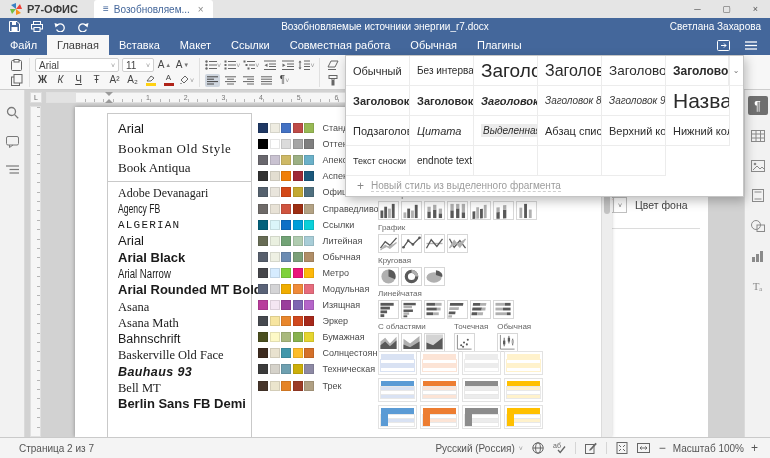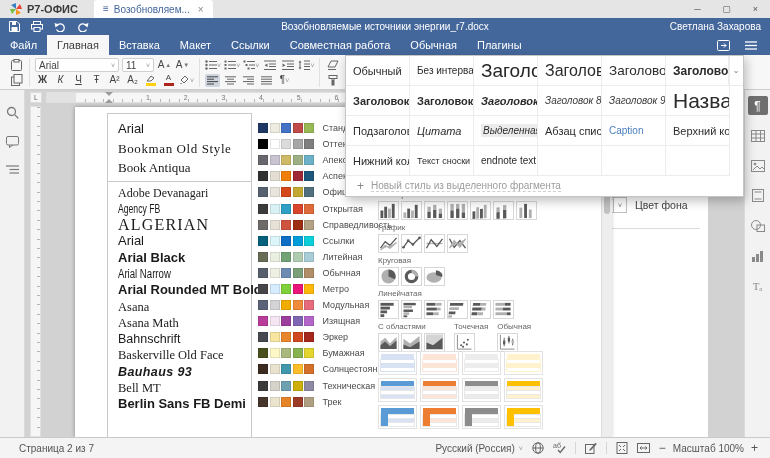--- a/index.html
+++ b/index.html
@@ -97,21 +97,21 @@
   .fontbox{position:absolute;left:32px;top:6px;width:145px;bottom:-2px;border:1px solid #c9c9c9;padding:5px 0 0 10px;}
   .fitem{line-height:19.5px;white-space:nowrap;color:#1a1a1a;}
   #font-g2{border-top:1px solid #c9c9c9;margin:3px 0 0 -10px;padding:3px 0 0 10px;}
   #font-g2 .fitem{line-height:16.3px;}
   .fs-arial{font-size:13px}
   .fs-calibri{font-size:12px}
   .fs-bookman{font-family:"Liberation Serif",serif;font-size:13px;letter-spacing:.6px}
   .fs-antiqua{font-family:"Liberation Serif",serif;font-size:13px}
   .fs-deva{font-family:"Liberation Serif",serif;font-size:12px}
   .fs-agency{font-size:12px;transform:scaleX(.72);transform-origin:left center;}
-  .fs-algerian{font-family:Liberation Serif, serif;font-size:16px;letter-spacing:1.2px}
+  .fs-algerian{font-family:Liberation Mono, monospace;font-size:11px;letter-spacing:1.2px}
   .fs-black{font-size:13px;font-weight:900}
   .fs-narrow{font-size:12px;transform:scaleX(.8);transform-origin:left center;}
   .fs-rounded{font-size:13px;font-weight:bold}
   .fs-asana{font-family:"Liberation Serif",serif;font-size:12.5px}
   .fs-bahn{font-size:12.5px}
   .fs-bask{font-family:"Liberation Serif",serif;font-size:12.5px}
   .fs-bauhaus{font-size:12.5px;font-weight:bold;letter-spacing:.4px;font-style:oblique 6deg;}
   .fs-bell{font-family:"Liberation Serif",serif;font-size:12.5px}
   .fs-berlin{font-size:12.5px}
   .fs-berlindemi{font-size:13px;font-weight:bold}
@@ -497,21 +497,20 @@
         <div class="sg-cell s-h7">Заголовок 7</div>
         <div class="sg-cell s-h8">Заголовок 8</div>
         <div class="sg-cell s-h9">Заголовок 9</div>
         <div class="sg-cell s-title">Название</div>
         <div class="sg-cell s-sub">Подзаголовок</div>
         <div class="sg-cell s-quote">Цитата</div>
         <div class="sg-cell s-iquote">
           <span class="iq-bg">Выделенная цитата</span>
         </div>
         <div class="sg-cell s-list">Абзац списка</div>
-        <div class="sg-cell s-caption">Caption</div>
         <div class="sg-cell s-hdr">Верхний колонтитул</div>
         <div class="sg-cell s-ftr">Нижний колонтитул</div>
         <div class="sg-cell s-foot">Текст сноски</div>
         <div class="sg-cell s-endnote">endnote text</div>
         <div class="sg-cell"></div>
         <div class="sg-cell"></div>
         <div class="sg-cell"></div>
       </div>
     <div class="sg-expand">⌄</div>
     <div class="sg-footer">
@@ -618,28 +617,20 @@
           <span class="sw" style="background: rgb(27, 88, 124);"></span>
           <span class="plabel">Аспект</span>
         </div>
         <div class="prow">
           <span class="sw" style="background: rgb(85, 97, 110);"></span>
           <span class="sw" style="background: rgb(233, 229, 220);"></span>
           <span class="sw" style="background: rgb(211, 72, 23);"></span>
           <span class="sw" style="background: rgb(195, 169, 50);"></span>
           <span class="sw" style="background: rgb(80, 112, 127);"></span>
           <span class="plabel">Официальная</span>
-        </div>
-        <div class="prow">
-          <span class="sw" style="background: rgb(59, 59, 59);"></span>
-          <span class="sw" style="background: rgb(216, 241, 244);"></span>
-          <span class="sw" style="background: rgb(48, 161, 198);"></span>
-          <span class="sw" style="background: rgb(217, 68, 45);"></span>
-          <span class="sw" style="background: rgb(224, 107, 58);"></span>
-          <span class="plabel">Открытая</span>
         </div>
         <div class="prow">
           <span class="sw" style="background: rgb(110, 106, 104);"></span>
           <span class="sw" style="background: rgb(232, 226, 214);"></span>
           <span class="sw" style="background: rgb(207, 84, 63);"></span>
           <span class="sw" style="background: rgb(157, 46, 18);"></span>
           <span class="sw" style="background: rgb(179, 162, 132);"></span>
           <span class="plabel">Справедливость</span>
         </div>
         <div class="prow">

